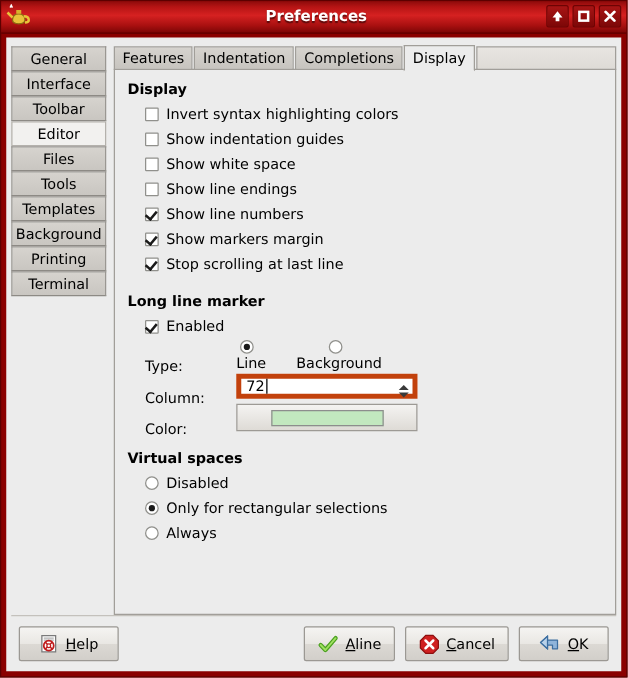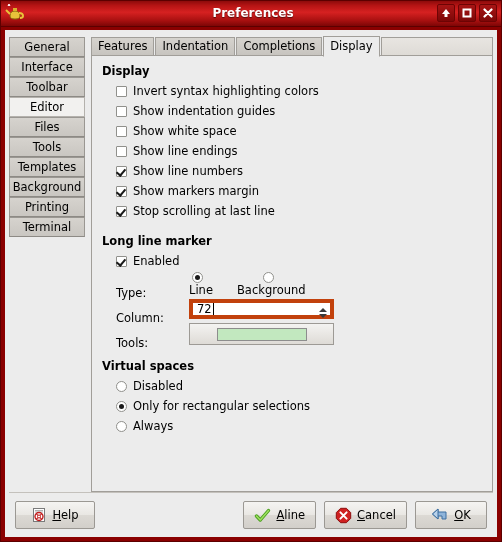--- a/index.html
+++ b/index.html
@@ -371,21 +371,21 @@
                 <span>72</span>
                   <span class="caret"></span>
                 <span class="spin-btns">
                   <i class="up"></i>
                   <i class="dn"></i>
                 </span>
               </span>
             </div>
 
             <div class="frow">
-              <span class="fcap">Tools:</span>
+              <span class="fcap">Color:</span>
               <span class="colorbtn">
                 <span class="swatch" id="swatch" style="background: rgb(194, 232, 191);"></span>
               </span>
             </div>
           </div>
 
           <div class="grp last">
             <div class="grp-title">Virtual spaces</div>
 
             <div class="row">

